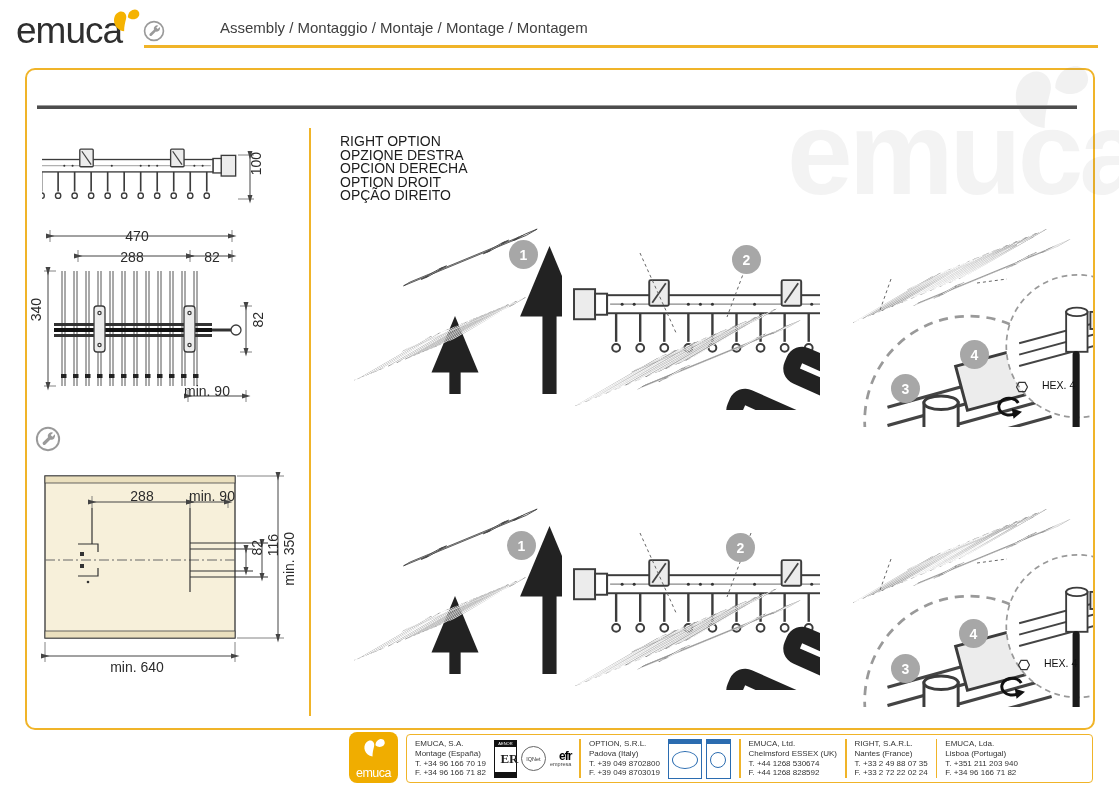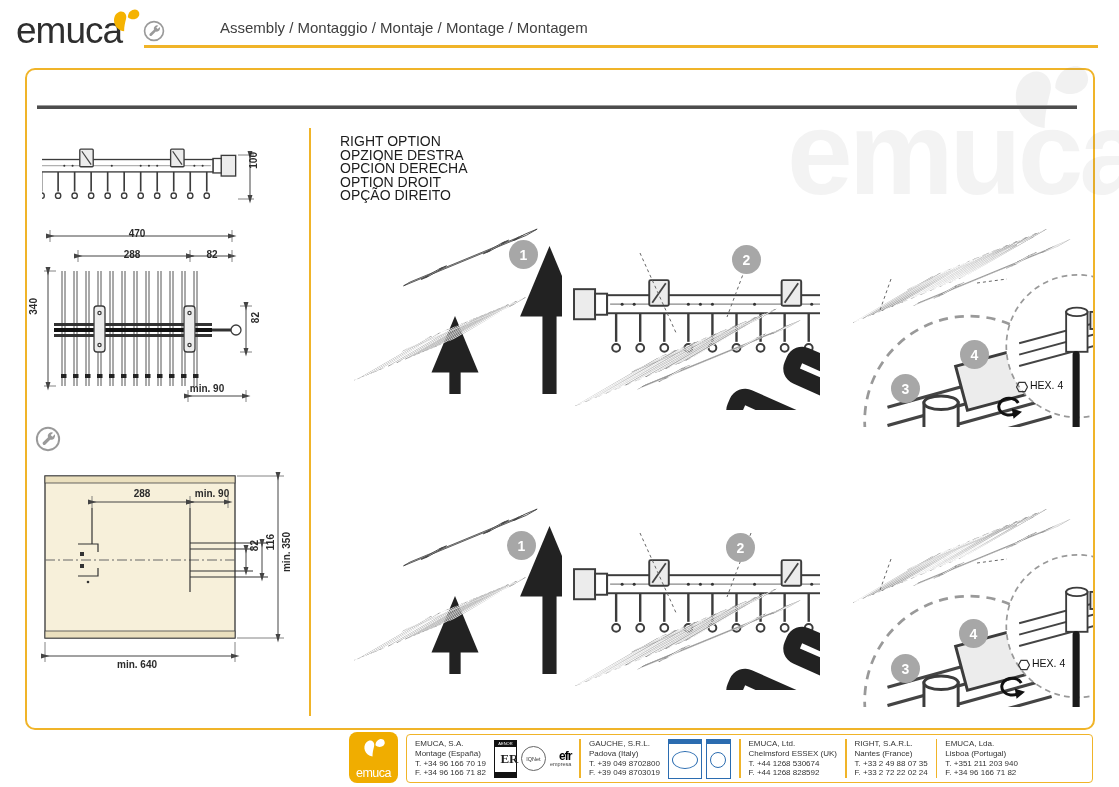--- a/index.html
+++ b/index.html
@@ -10,27 +10,27 @@
   .logo-text{font-size:37px;letter-spacing:-1px;color:#2e2e2e;font-weight:normal;}
   .subtitle{font-size:15px;color:#404040;margin-left:48px;}
   .head-rule{height:2.5px;background:#F0B429;}
   
   .main-box{left:25px;top:68px;width:1066px;height:658px;border:2px solid #F0B429;border-radius:10px;}
   .sheet-title{font-size:11px;font-weight:bold;white-space:nowrap;letter-spacing:-0.25px;color:#111;}
   .title-rule{height:3px;background:#4d4d4d;border-top:1px solid #9a9a9a;}
   .v-div{width:2px;background:#F0B429;}
   .watermark{font-size:118px;font-weight:bold;color:rgba(90,90,90,0.07);letter-spacing:-4px;pointer-events:none;}
   
-  .dim{font-size:10px;color:#2b2b2b;white-space:nowrap;font-weight:bold;}
+  .dim{font-size:14px;color:#2b2b2b;white-space:nowrap;}
   .dim.c{text-align:center;}
   .vdim{writing-mode:vertical-rl;transform:rotate(180deg);}
   .opt-line{font-size:14px;line-height:13.5px;color:#1d1d1d;white-space:nowrap;padding-left:16px;}
   .step-circle{width:29px;height:29px;border-radius:50%;background:#a7a7a7;color:#fff;
     font-size:14px;font-weight:bold;display:flex;align-items:center;justify-content:center;}
-  .hexlbl{font-size:10.5px;color:#111;white-space:nowrap;}
+  .hexlbl{font-size:10.5px;color:#111;white-space:nowrap;margin-left:12px;}
   
   svg .ln{fill:#fff;stroke:#3c3c3c;stroke-width:1.3px;}
   svg .lnf{fill:#ececec;stroke:#3c3c3c;stroke-width:1.3px;}
   svg .dimln{stroke:#444;stroke-width:1px;}
   svg .ext{stroke:#666;stroke-width:0.8px;}
   svg .dash{stroke:#666;stroke-width:1px;stroke-dasharray:3 3;fill:none;}
   
   .f-logo{left:349px;top:732px;width:49px;height:51px;border-radius:8px;background:#F0AD00;text-align:center;}
   .f-logo .txt{position:absolute;left:0;right:0;bottom:3px;color:#fff;font-size:12.5px;letter-spacing:-0.5px;}
   .f-box{left:406px;top:734px;width:687px;height:49px;border:1.6px solid #F0B429;border-radius:4px;
@@ -498,21 +498,21 @@
       </div>
       <div class="efr">
         <div class="big">efr</div>
         <div class="sub">empresa</div>
       </div>
     </div>
 
     <div class="vsep"></div>
 
     <div class="addr">
-      <div>GAUCHE, S.R.L.</div>
+      <div>OPTION, S.R.L.</div>
       <div>Padova (Italy)</div>
       <div>T. +39 049 8702800</div>
       <div>F. +39 049 8703019</div>
     </div>
 
     <div class="certs">
       <div class="bluebox" style="width:34px;height:40px;">
         <div class="hdr"></div>
         <div class="oval" style="width:24px;height:16px;"></div>
       </div>

